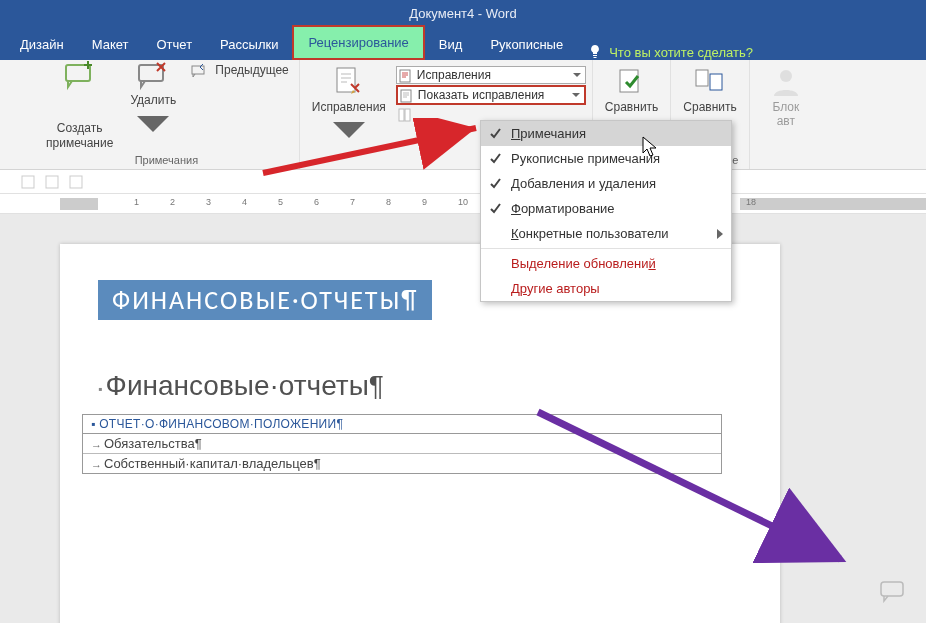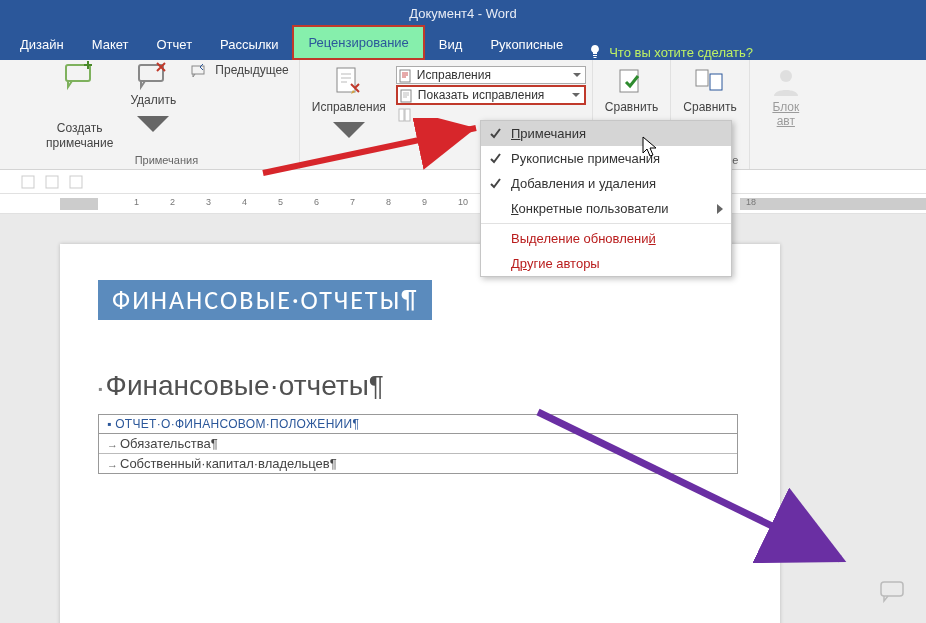--- a/index.html
+++ b/index.html
@@ -48,21 +48,21 @@
   .ruler { height: 20px; background: #fff; border-bottom: 1px solid #e1e1e1; position: relative; font-size: 9px; color: #777; overflow: hidden; }
   .ruler-inner { position: absolute; left: 60px; top: 0; right: 0; height: 100%; }
   .ruler-dark { position: absolute; top: 4px; height: 12px; background: #ccc; }
   .ruler-num { position: absolute; top: 3px; }
 
   .page-area { background: #eaeaea; height: 409px; overflow: hidden; position: relative; padding-top: 30px; }
   .page { background: #fff; margin-left: 60px; width: 720px; min-height: 500px; box-shadow: 0 0 4px rgba(0,0,0,.2); position: relative; padding: 36px 0 20px 0; }
 
   .band { background: #5b8bbd; color: #fff; display: inline-block; padding: 4px 14px; font-size: 26px; letter-spacing: 2px; margin-left: 38px; margin-bottom: 40px; font-family: Calibri, sans-serif; }
   .heading { font-family: Georgia, 'Times New Roman', serif; font-size: 28px; color: #515151; margin: 10px 0 12px 38px; }
-  .table { margin-left: 38px; border: 1px solid #999; width: 640px; font-family: Calibri, sans-serif; }
+  .table { margin-left: 22px; border: 1px solid #999; width: 640px; font-family: Calibri, sans-serif; }
   .table .thead { background: #fff; border-bottom: 1px solid #999; font-size: 12px; color: #2b579a; padding: 2px 8px; letter-spacing: .3px; }
   .table .trow { border-bottom: 1px solid #bbb; font-size: 13px; color: #444; padding: 2px 8px; }
   .table .trow:last-child { border-bottom: none; }
   .arrowc { color: #666; font-size: 11px; margin-right: 2px; }
 
   .red-arrow { position: absolute; z-index: 40; }
   .purple-arrow { position: absolute; z-index: 40; }
 
   .comment-icon { position: absolute; right: 20px; bottom: 20px; }
 
@@ -202,21 +202,21 @@
         <svg viewBox="0 0 8 8" width="8" height="6">
             <path d="M0 2l4 4 4-4" fill="#666"></path>
           </svg>
       </div>
     </div>
     <div class="group-label">Сравнение</div>
   </div>
 
   <div class="group" style="border-right:none;">
     <div class="group-body">
-      <div class="big-btn" style="opacity:.5;text-decoration:underline;">
+      <div class="big-btn" style="opacity:.5;">
         <svg viewBox="0 0 32 32">
             <circle cx="16" cy="10" r="6" fill="#ccc"></circle>
             <path d="M4 30c0-8 24-8 24 0" fill="#ccc"></path>
           </svg>
         <span style="white-space:pre-line;">Блок
 авт</span>
       </div>
     </div>
     <div class="group-label">&nbsp;</div>
   </div>
@@ -272,20 +272,26 @@
       </svg>
       <span>Рукописные примечания</span>
     </div>
     <div class="dd-item">
       <svg class="chk" viewBox="0 0 14 14">
         <path d="M2 7l3 3 6-8" stroke="#444" stroke-width="2" fill="none"></path>
       </svg>
       <span><span class="u">Д</span>обавления и удаления</span>
     </div>
     <div class="dd-item">
+      <svg class="chk" viewBox="0 0 14 14">
+        <path d="M2 7l3 3 6-8" stroke="#444" stroke-width="2" fill="none"></path>
+      </svg>
+      <span><span class="u">Ф</span>орматирование</span>
+    </div>
+    <div class="dd-item">
       <span><span class="u">К</span>онкретные пользователи</span>
       <svg class="sub" width="6" height="10" viewBox="0 0 6 10">
         <path d="M0 0l6 5-6 5z" fill="#666"></path>
       </svg>
     </div>
     <div class="dd-sep"></div>
     <div class="dd-item disabled">
       <span>Выделение обновлени<span class="u">й</span></span>
     </div>
     <div class="dd-item disabled">

